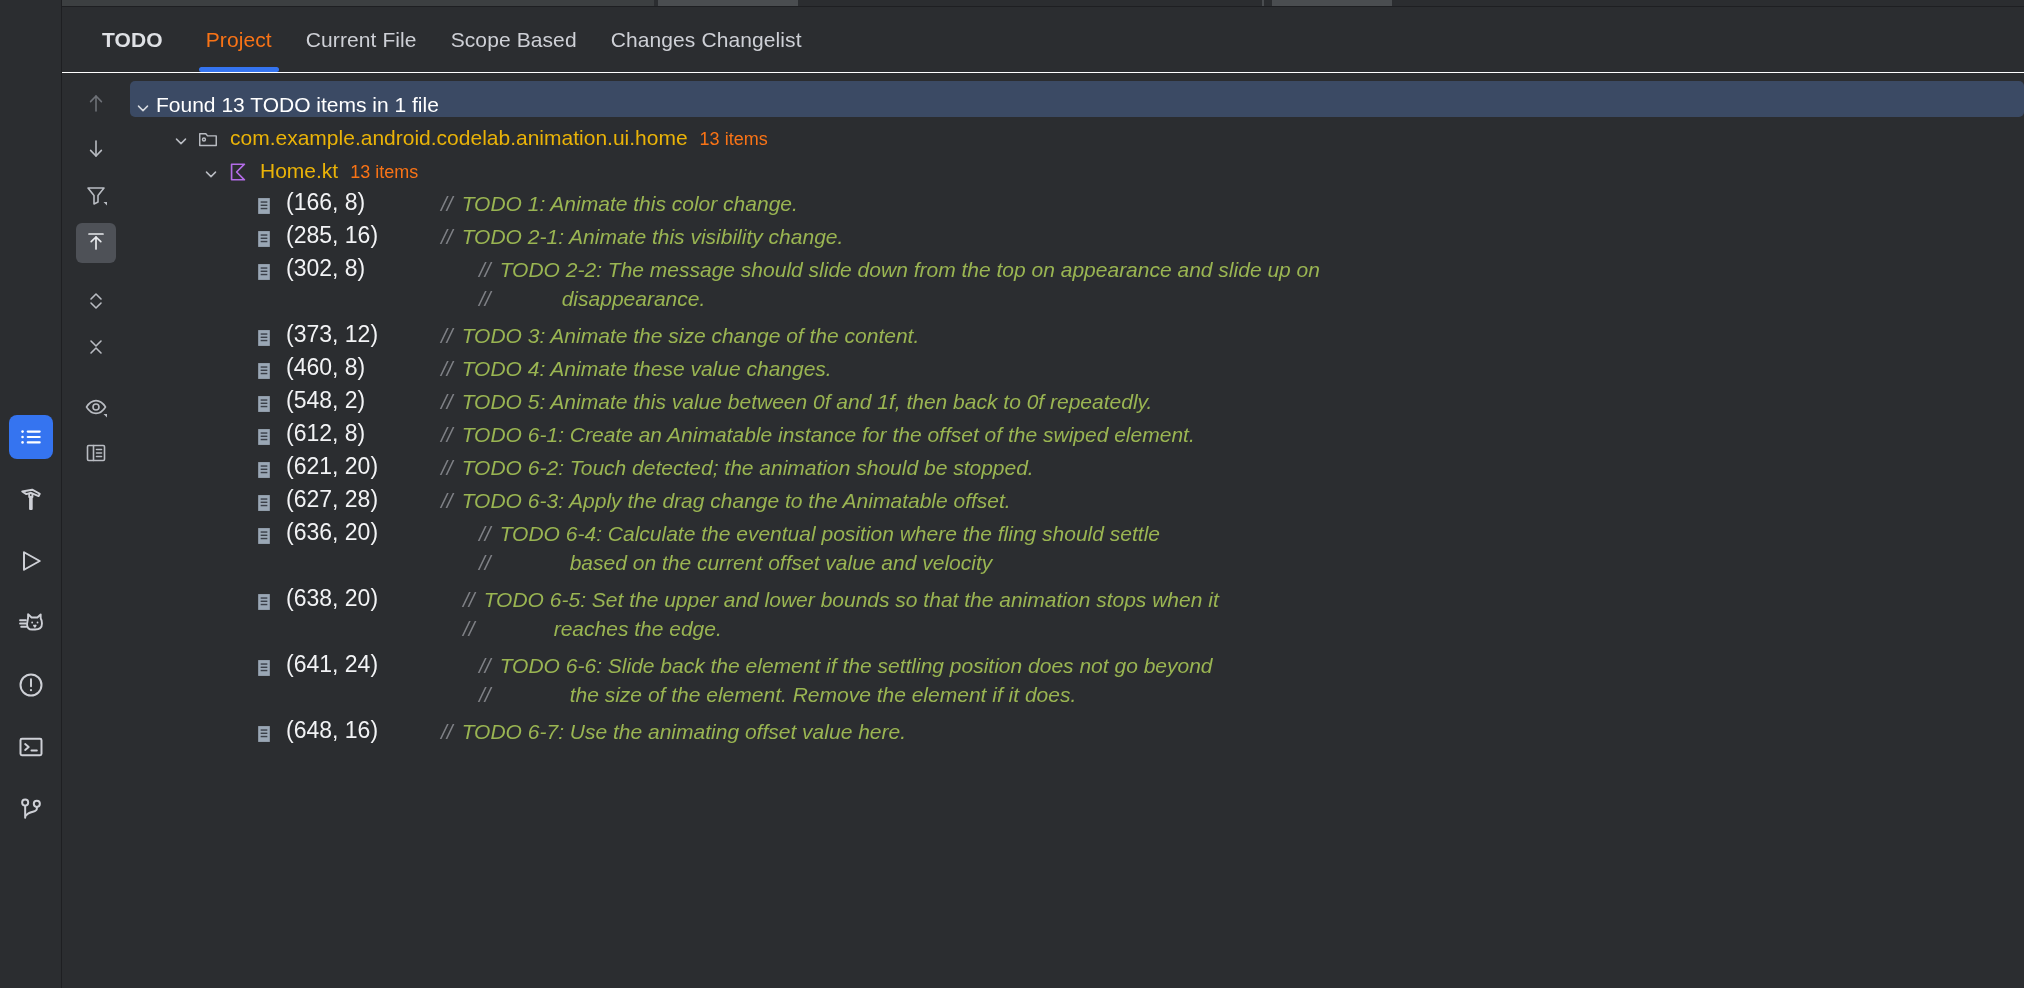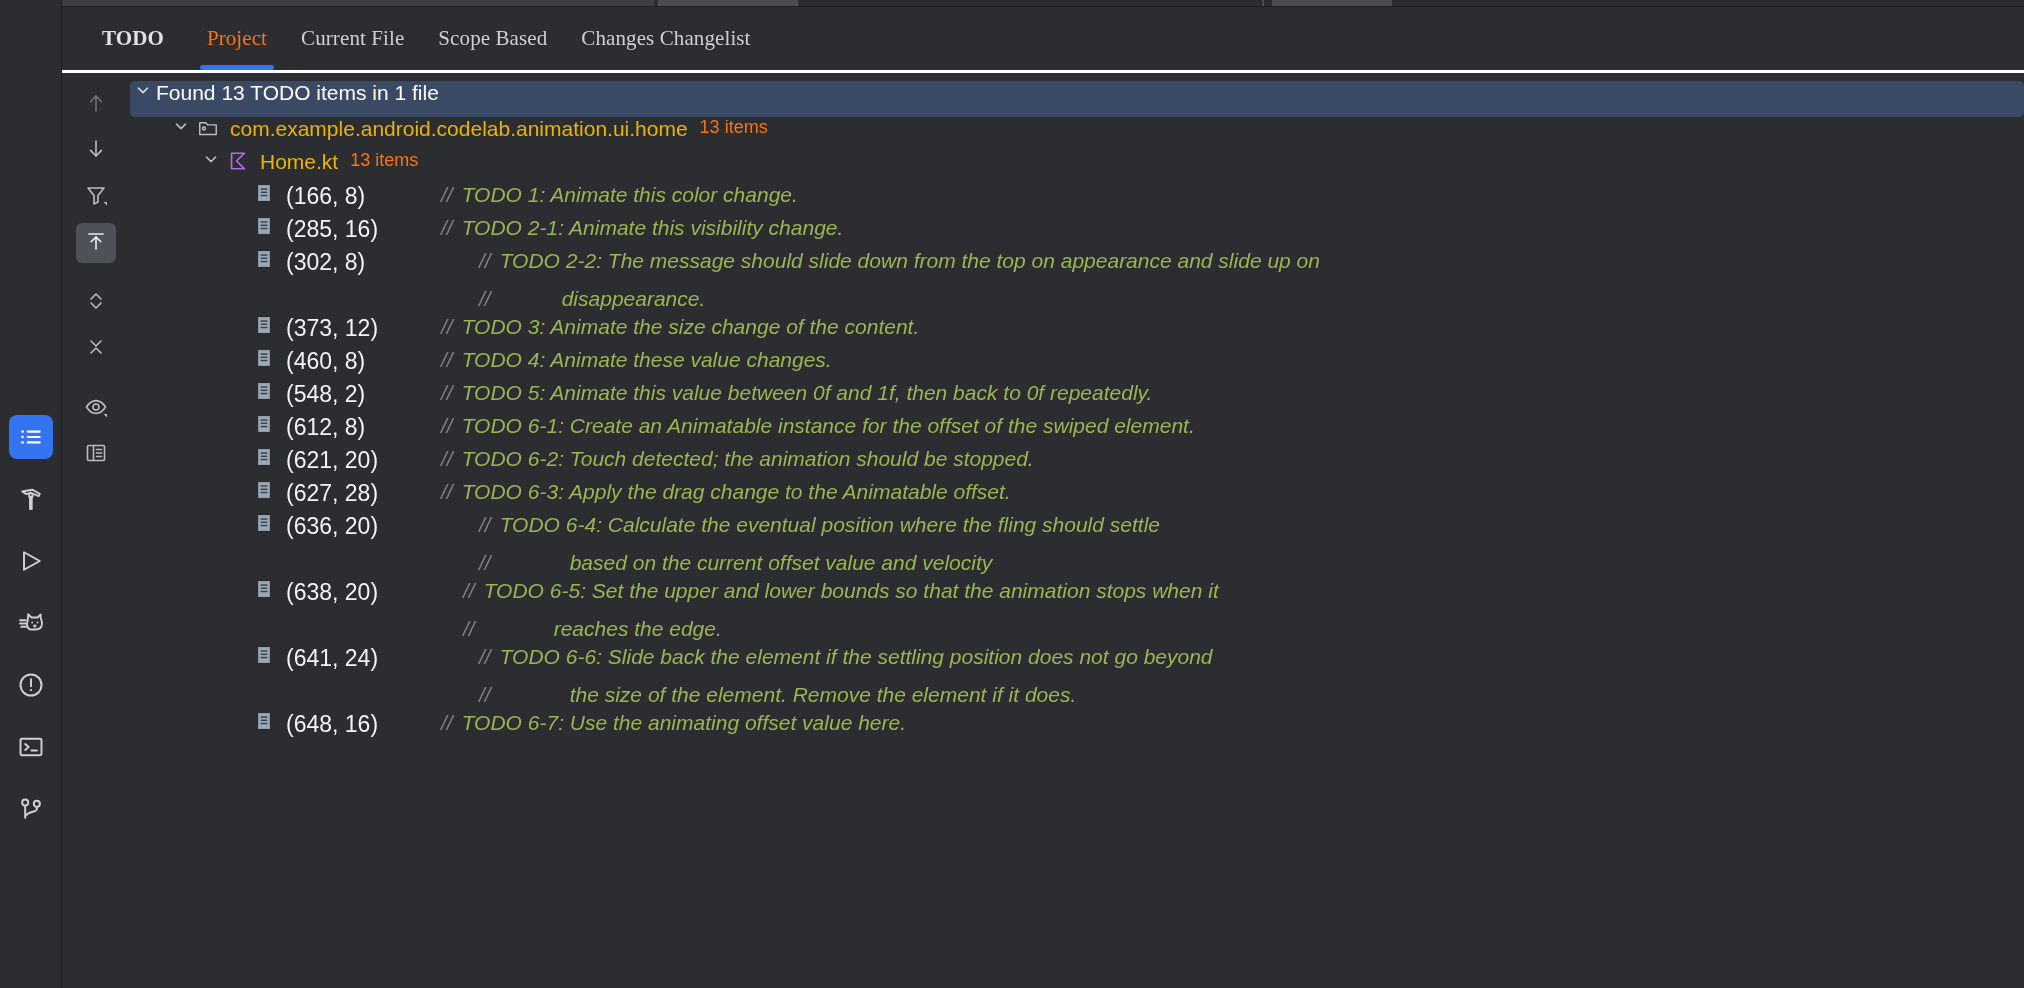--- a/index.html
+++ b/index.html
@@ -83,23 +83,22 @@
     background: #4a4d50;
   }
 
   
   .tab-bar {
     height: 66px;
     flex: 0 0 66px;
     display: flex;
     align-items: stretch;
     background: #2b2d30;
-    border-bottom: 3px solid #ffffff;
+    border-bottom: 1px solid #ffffff;
     padding-left: 18px;
-    font-family: Liberation Serif, serif;
   }
   .tab {
     display: flex;
     align-items: center;
     padding: 0 17px;
     position: relative;
     color: #ced0d6;
     font-size: 21px;
     letter-spacing: 0.1px;
     white-space: nowrap;
@@ -158,21 +157,21 @@
     flex: 1 1 auto;
     min-width: 0;
     overflow: hidden;
     position: relative;
     padding-top: 8px;
     background: #2b2d30;
   }
   .row {
     height: 33px;
     display: flex;
-    align-items: flex-start;
+    align-items: flex-end;
     white-space: nowrap;
     font-size: 21px;
     color: #dfe1e5;
     padding-right: 1px;
   }
   .row.header {
     background: #3b4a64;
     color: #ffffff;
     border-radius: 5px;
     margin-right: 0;

